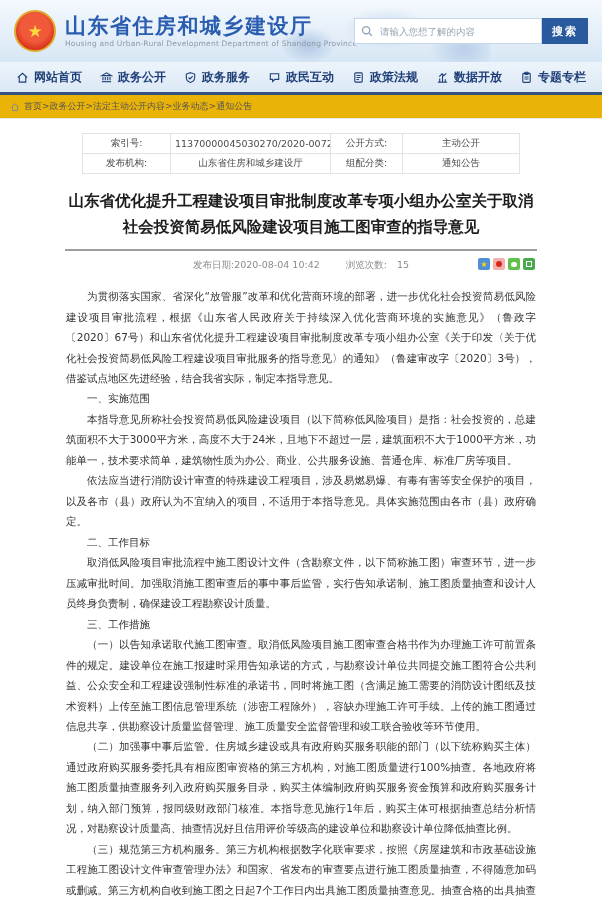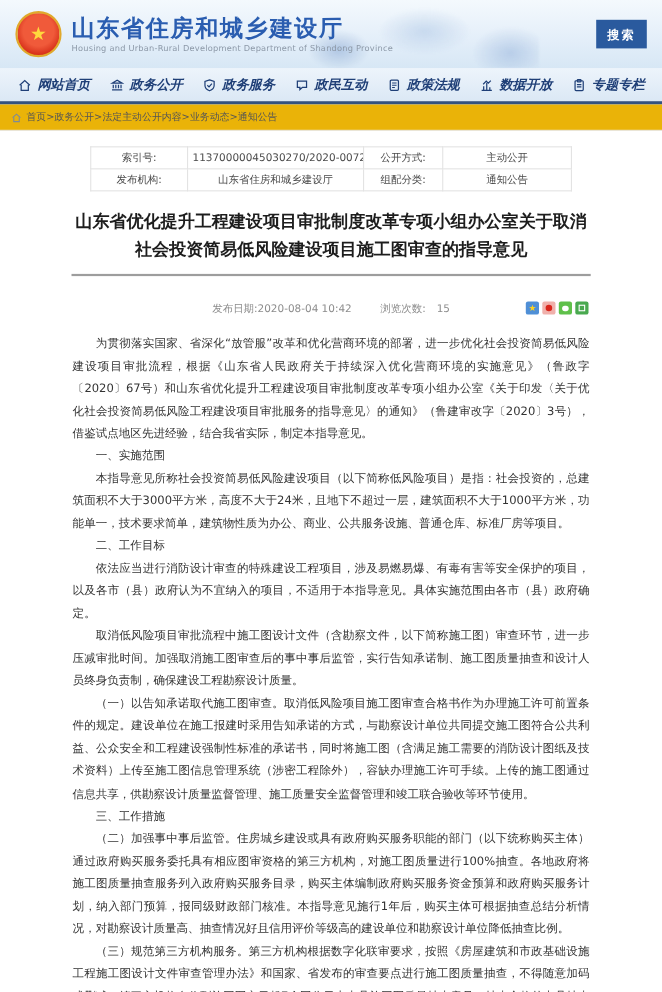--- a/index.html
+++ b/index.html
@@ -52,21 +52,21 @@
   }
 
   
   .nav {
     height:33px; background:linear-gradient(180deg,#edf4fb,#dbe8f5);
     border-bottom:3px solid #33527f;
     display:flex; align-items:center; justify-content:space-between; padding:0 16px;
   }
   .nav-item {
     display:flex; align-items:center; gap:5px; color:#1f3f77;
-    font-size:12px; font-weight:bold; cursor:pointer; white-space:nowrap;font-style:italic;
+    font-size:12px; font-weight:bold; cursor:pointer; white-space:nowrap;
   }
   .nav-item svg { stroke:#1f3f77; }
 
   
   .crumb-bar {
     background:#eab308; border-bottom:1px solid #eaeaea;
     padding:5px 10px; font-size:9px; color:#555;
     display:flex; align-items:center; gap:4px;
   }
   .crumb-bar svg { stroke:#7d8a99; }
@@ -80,21 +80,21 @@
     text-align:center; padding:1px 4px; overflow:hidden; white-space:nowrap;margin-top:12px;
   }
   td.c1{width:88px;} td.c2{width:160px;} td.c3{width:72px;} td.c4{width:117px;}
 
   .article-title {
     font-size:15.5px; font-weight:bold; color:#1d1d1d; text-align:center;
     line-height:1.65; margin:15px 2px 9px;
   }
   .divider { height:2px; background:#9d9d9d; margin:4px 0 0; }
 
-  .pub-row { position:relative; padding:8px 0 12px; text-align:center; font-size:9.5px; color:#8c8c8c;margin-top:16px; }
+  .pub-row { position:relative; padding:8px 0 12px; text-align:center; font-size:9.5px; color:#8c8c8c; }
   .pub-row .gap { display:inline-block; width:26px; }
   .pub-views-val { margin-left:10px; }
   .share { position:absolute; right:2px; top:7px; display:flex; gap:3px; }
   .share span {
     width:12px; height:12px; border-radius:2px; display:inline-flex;
     align-items:center; justify-content:center; font-size:8px; color:#fff; cursor:pointer;
   }
   .sh-qzone { background:#4f8fd6; color:#ffd21e !important; }
   .sh-weibo { background:#f0b0ab; }
   .sh-weibo i { width:6px; height:6px; border-radius:50%; background:#d9261c; }
@@ -115,20 +115,27 @@
 
 <div class="header">
   <div class="brand">
     <div class="emblem">★</div>
     <div class="brand-text">
       <div class="cn">山东省住房和城乡建设厅</div>
       <div class="en">Housing and Urban-Rural Development Department of Shandong Province</div>
     </div>
   </div>
   <div class="search-wrap">
+    <div class="search-box">
+      <svg width="12" height="12" viewBox="0 0 14 14" fill="none" stroke="#8fa3b8" stroke-width="1.5">
+          <circle cx="6" cy="6" r="4.2"></circle>
+          <path d="M9.3 9.3 L12.6 12.6"></path>
+        </svg>
+      <input class="search-input" type="text" placeholder="请输入您想了解的内容" style="">
+    </div>
     <button class="search-btn">搜索</button>
   </div>
 </div>
 
 <div class="nav">
   <div class="nav-item">
     <svg width="13" height="13" viewBox="0 0 14 14" fill="none" stroke-width="1.2">
         <path d="M2 7 L7 2.5 L12 7"></path>
         <path d="M3.5 6.5 V12 H10.5 V6.5"></path>
       </svg>
@@ -224,23 +231,23 @@
       <span class="sh-qq">
           <i></i>
         </span>
     </div>
   </div>
 
   <div class="body-text">
     <p>为贯彻落实国家、省深化“放管服”改革和优化营商环境的部署，进一步优化社会投资简易低风险建设项目审批流程，根据《山东省人民政府关于持续深入优化营商环境的实施意见》（鲁政字〔2020〕67号）和山东省优化提升工程建设项目审批制度改革专项小组办公室《关于印发〈关于优化社会投资简易低风险工程建设项目审批服务的指导意见〉的通知》（鲁建审改字〔2020〕3号），借鉴试点地区先进经验，结合我省实际，制定本指导意见。</p>
     <p>一、实施范围</p>
     <p>本指导意见所称社会投资简易低风险建设项目（以下简称低风险项目）是指：社会投资的，总建筑面积不大于3000平方米，高度不大于24米，且地下不超过一层，建筑面积不大于1000平方米，功能单一，技术要求简单，建筑物性质为办公、商业、公共服务设施、普通仓库、标准厂房等项目。</p>
+    <p>依法应当进行消防设计审查的特殊建设工程项目，涉及易燃易爆、有毒有害等安全保护的项目，以及各市（县）政府认为不宜纳入的项目，不适用于本指导意见。具体实施范围由各市（县）政府确定。</p>
     <p>二、工作目标</p>
-    <p>依法应当进行消防设计审查的特殊建设工程项目，涉及易燃易爆、有毒有害等安全保护的项目，以及各市（县）政府认为不宜纳入的项目，不适用于本指导意见。具体实施范围由各市（县）政府确定。</p>
     <p>取消低风险项目审批流程中施工图设计文件（含勘察文件，以下简称施工图）审查环节，进一步压减审批时间。加强取消施工图审查后的事中事后监管，实行告知承诺制、施工图质量抽查和设计人员终身负责制，确保建设工程勘察设计质量。</p>
+    <p>三、工作措施</p>
     <p>（一）以告知承诺取代施工图审查。取消低风险项目施工图审查合格书作为办理施工许可前置条件的规定。建设单位在施工报建时采用告知承诺的方式，与勘察设计单位共同提交施工图符合公共利益、公众安全和工程建设强制性标准的承诺书，同时将施工图（含满足施工需要的消防设计图纸及技术资料）上传至施工图信息管理系统（涉密工程除外），容缺办理施工许可手续。上传的施工图通过信息共享，供勘察设计质量监督管理、施工质量安全监督管理和竣工联合验收等环节使用。</p>
-    <p>三、工作措施</p>
     <p>（二）加强事中事后监管。住房城乡建设或具有政府购买服务职能的部门（以下统称购买主体）通过政府购买服务委托具有相应图审资格的第三方机构，对施工图质量进行100%抽查。各地政府将施工图质量抽查服务列入政府购买服务目录，购买主体编制政府购买服务资金预算和政府购买服务计划，纳入部门预算，报同级财政部门核准。本指导意见施行1年后，购买主体可根据抽查总结分析情况，对勘察设计质量高、抽查情况好且信用评价等级高的建设单位和勘察设计单位降低抽查比例。</p>
     <p>（三）规范第三方机构服务。第三方机构根据数字化联审要求，按照《房屋建筑和市政基础设施工程施工图设计文件审查管理办法》和国家、省发布的审查要点进行施工图质量抽查，不得随意加码或删减。第三方机构自收到施工图之日起7个工作日内出具施工图质量抽查意见。抽查合格的出具抽查合格书；抽查不合格的出具抽查意见书，一次性全面、准确告知抽查意见；按抽查意见修改后报送复查的，在2个工作日内完成复查。</p>
 
   </div>
 
 </div>
 
 </body></html>

